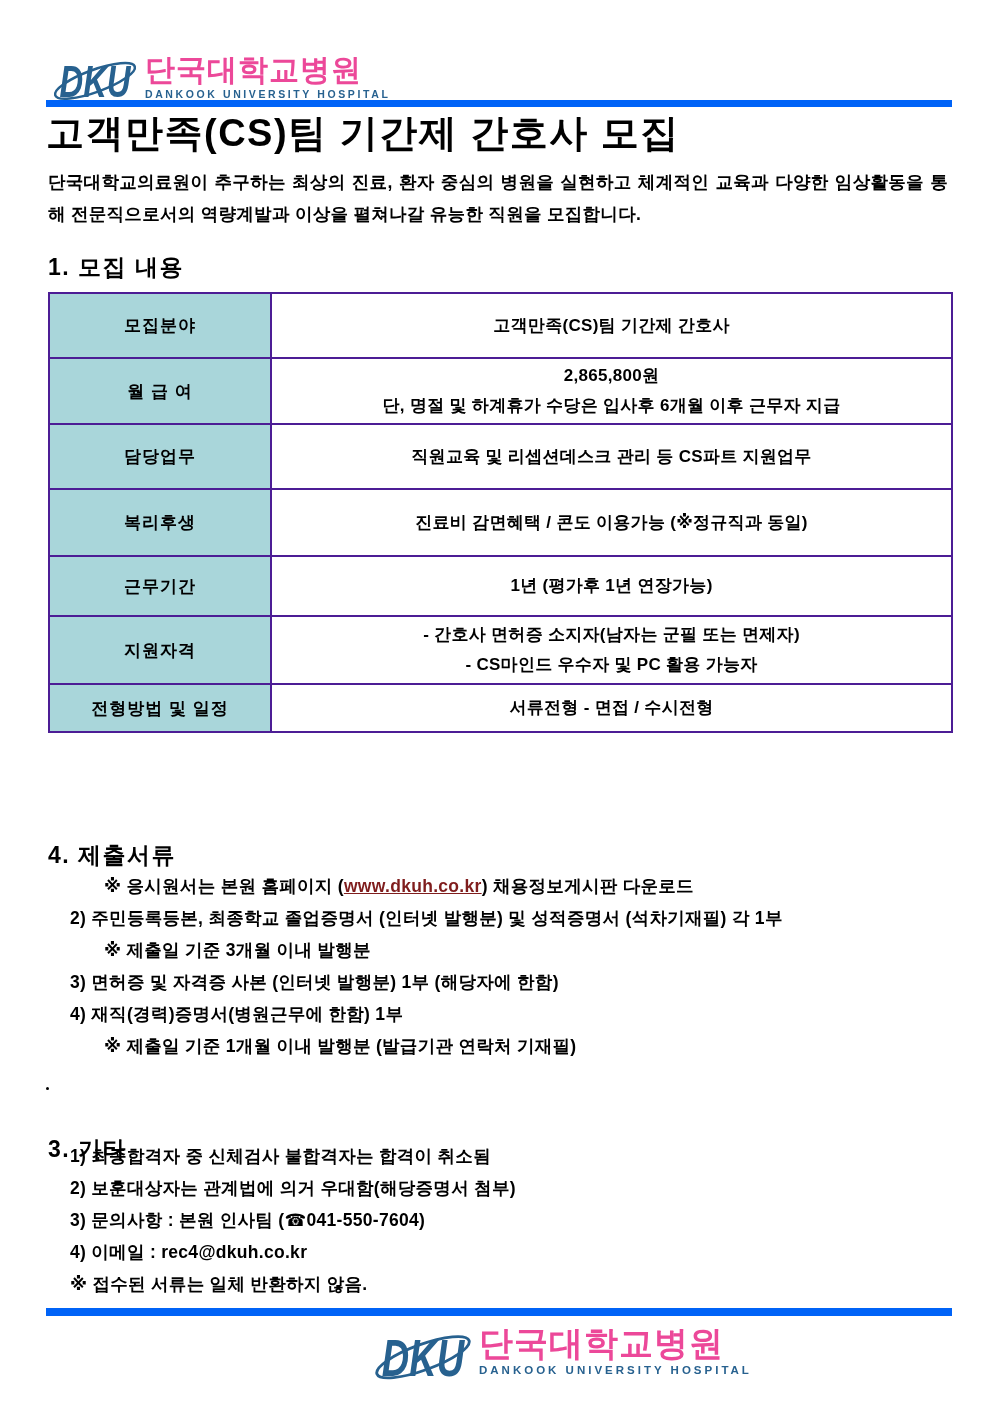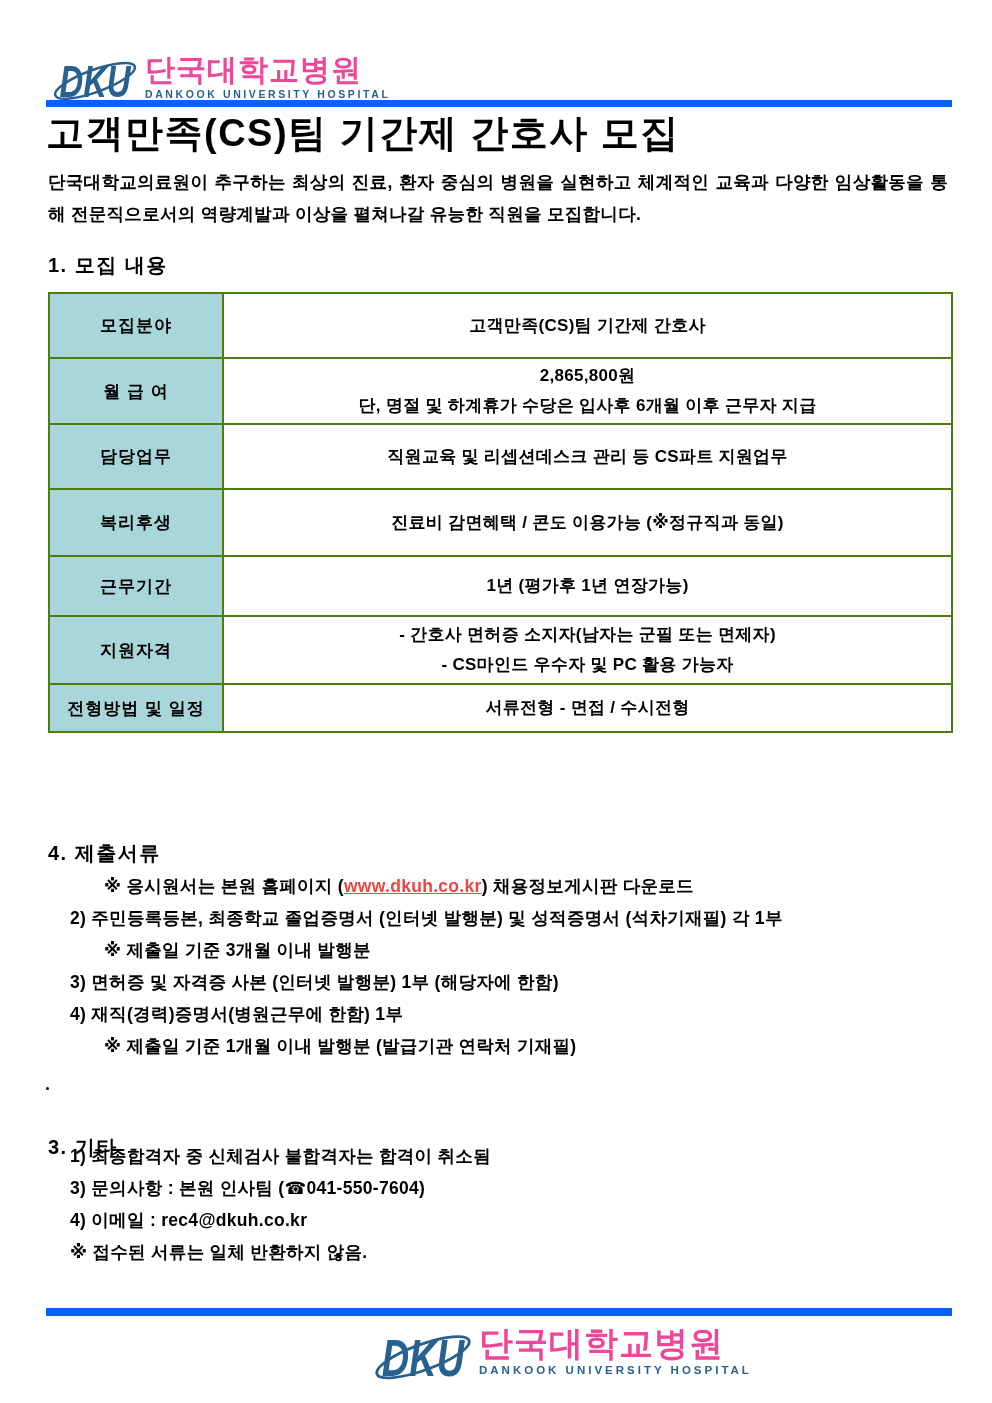--- a/index.html
+++ b/index.html
@@ -20,47 +20,47 @@
   .logo-en { font-weight:700; color:#27618f; font-size:10.5px; letter-spacing:2.6px; margin-top:2px; white-space:nowrap; }
   .logo-bottom .logo-kr { font-size:34px; }
   .logo-bottom .logo-en { font-size:11.5px; letter-spacing:3px; }
   
   .bar { position:absolute; left:46px; width:906px; background:#0063f7; }
   .bar-top { top:100px; height:7px; }
   .bar-bottom { top:1308px; height:8px; }
   
   .title { position:absolute; left:46px; top:110px; margin:0; font-size:38px; font-weight:900; letter-spacing:1.5px; line-height:1.25; white-space:nowrap; }
   .intro { position:absolute; left:48px; top:166px; width:900px; margin:0; font-size:17.5px; font-weight:700; line-height:32px; text-align:justify; letter-spacing:0.3px; }
-  .s-heading { position:absolute; left:48px; margin:0; font-size:20px; font-weight:800; letter-spacing:1.5px; }
+  .s-heading { position:absolute; left:48px; margin:0; font-size:23px; font-weight:800; letter-spacing:1.5px; }
   .s1-heading { top:252px; }
   .s2-heading { top:840px; }
   .s3-heading { top:1134px; }
   
   .recruit-table {
     position:absolute; left:48px; top:292px; width:905px;
     border-collapse:collapse; table-layout:fixed;
   }
-  .recruit-table th, .recruit-table td { border:2px solid #4d7c0f; padding:2px 0; }
+  .recruit-table th, .recruit-table td { border:2px solid #4c1d95; padding:2px 24px; }
   .recruit-table th {
     width:172px; background:#a9d6da; font-size:17px; font-weight:700;
     text-align:center; vertical-align:middle; letter-spacing:1px;
   }
   .recruit-table td {
     font-size:17px; font-weight:700; text-align:center; vertical-align:middle;
     letter-spacing:0.3px;
   }
   .recruit-table td .cell-line { line-height:30px; }
   
   .list { position:absolute; left:48px; width:910px; font-size:17.5px; font-weight:700; letter-spacing:0.3px; }
   .s2-list { top:870px; }
   .s3-list { top:1140px; }
   .li { line-height:32px; }
   .lvl1 { padding-left:22px; }
   .lvl2 { padding-left:56px; }
-  .link { color:#ef4444; text-decoration:underline; cursor:pointer; }
+  .link { color:#7f1d1d; text-decoration:underline; cursor:pointer; }
   .stray-dot { position:absolute; left:46px; top:1087px; width:3px; height:3px; background:#000; border-radius:50%; }
 </style>
 </head>
 <body>
 
 <div class="page">
 
   <div class="logo-row logo-top">
     <svg class="logo-mark" width="86" height="50" viewBox="0 0 88 52" aria-hidden="true">
       <ellipse cx="44" cy="28" rx="44" ry="11.5" fill="none" stroke="#27618f" stroke-width="2.6" transform="rotate(-20 44 28)"></ellipse>
@@ -139,20 +139,21 @@
     <div class="li lvl1">4) 재직(경력)증명서(병원근무에 한함) 1부</div>
     <div class="li lvl2">※ 제출일 기준 1개월 이내 발행분 (발급기관 연락처 기재필)</div>
   </div>
 
   <div class="stray-dot"></div>
 
   <h2 class="s-heading s3-heading">3. 기타</h2>
 
   <div class="list s3-list">
     <div class="li lvl1">1) 최종합격자 중 신체검사 불합격자는 합격이 취소됨</div>
+    <div class="li lvl1">2) 보훈대상자는 관계법에 의거 우대함(해당증명서 첨부)</div>
     <div class="li lvl1">3) 문의사항 : 본원 인사팀 (☎041-550-7604)</div>
     <div class="li lvl1">4) 이메일 : rec4@dkuh.co.kr</div>
     <div class="li lvl1">※ 접수된 서류는 일체 반환하지 않음.</div>
   </div>
 
   <div class="bar bar-bottom"></div>
 
   <div class="logo-row logo-bottom">
     <svg class="logo-mark" width="98" height="58" viewBox="0 0 88 52" aria-hidden="true">
       <ellipse cx="44" cy="28" rx="44" ry="11.5" fill="none" stroke="#27618f" stroke-width="2.6" transform="rotate(-20 44 28)"></ellipse>

